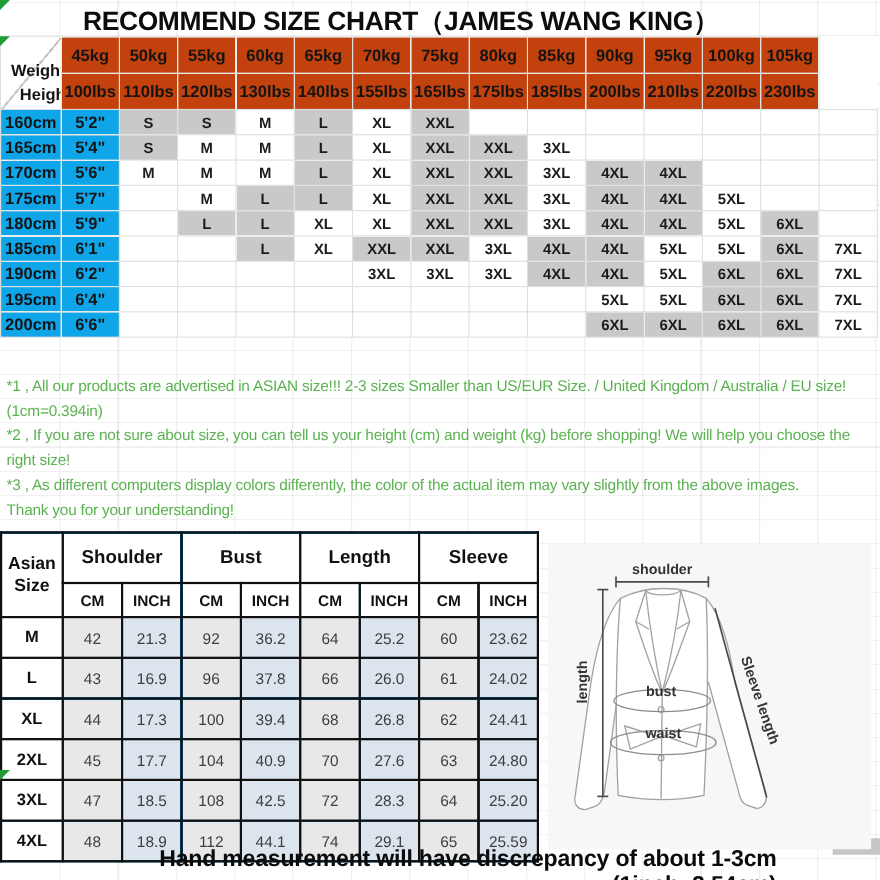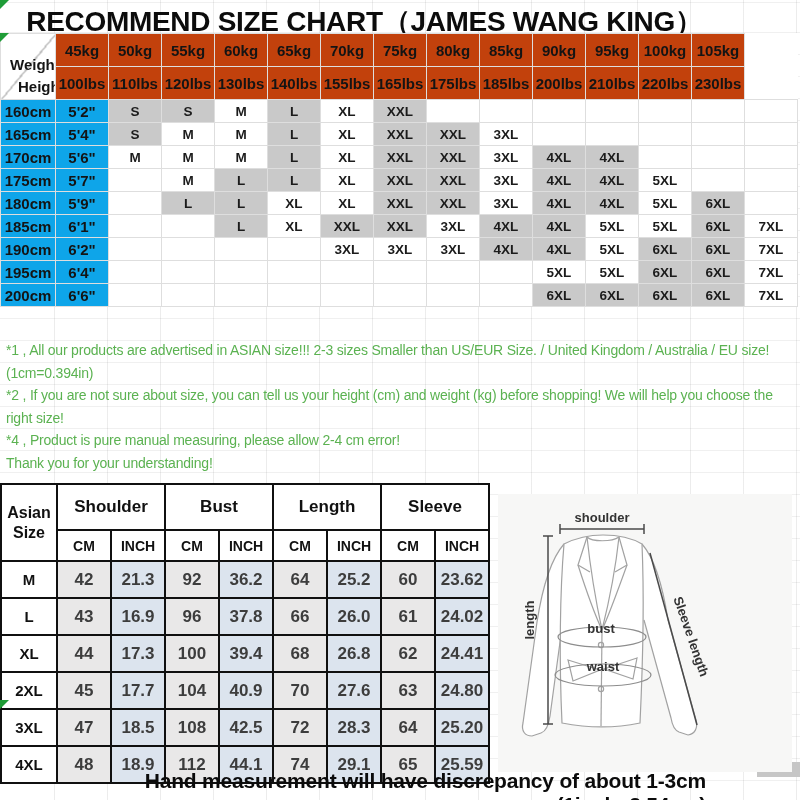--- a/index.html
+++ b/index.html
@@ -11,21 +11,21 @@
     background-image:
       repeating-linear-gradient(to right, transparent 0 52px, rgba(110,110,110,.13) 52px 53px),
       repeating-linear-gradient(to bottom, transparent 0 21px, rgba(110,110,110,.10) 21px 22px);
     background-position:2px 11px;}
 
   .tri{position:absolute;width:0;height:0;z-index:5;
        border-top:9px solid #1f9c37;border-right:9px solid transparent;}
   #tri1{left:0;top:0;}#tri2{left:0;top:33px;}#tri3{left:0;top:700px;}
 
   #page-title{position:absolute;top:3px;left:0;width:729px;margin:0;z-index:2;
-    text-align:center;font-size:28px;font-weight:bold;letter-spacing:-0.3px;color:#0c0c0c;}
+    text-align:center;font-size:24px;font-weight:bold;letter-spacing:-0.3px;color:#0c0c0c;}
 
   
   #size-chart-table{position:absolute;top:33px;left:0;width:797px;z-index:2;
     border-collapse:collapse;table-layout:fixed;background:#fff;}
   #size-chart-table th,#size-chart-table td{border:1px solid #dedede;padding:0;
     text-align:center;vertical-align:middle;font-weight:bold;overflow:hidden;}
   .c-h1{width:55px;}.c-h2{width:53px;}.c-w{width:53px;}
   .kg,.lbs{height:32px;font-size:15px;color:#141414;background:#c2410c;}
   #lbs-row th{border-top:1px dotted #c2c2c2;}
   .hc,.hf{font-size:15px;color:#141414;background:#0ea5e9;height:22px;}
@@ -44,21 +44,21 @@
   
   #measure-table{position:absolute;top:483px;left:0;z-index:2;
     border-collapse:collapse;table-layout:fixed;background:#0369a1;}
   #measure-table th,#measure-table td{border:2px solid #101010;padding:0;
     text-align:center;vertical-align:middle;overflow:hidden;}
   .mc0{width:56px;}.mc{width:54px;}
   .mcorner{font-size:16px;font-weight:bold;background:#fff;line-height:20px;}
   .grp{height:44px;font-size:17px;font-weight:bold;background:#fff;}
   .unit{height:29px;font-size:14px;font-weight:bold;background:#fff;}
   .msize{height:35px;font-size:15px;font-weight:bold;background:#fff;}
-  .cm,.inch{height:35px;font-size:17px;font-weight:bold;color:#3d3d3d;}
+  .cm,.inch{height:35px;font-size:14px;font-weight:normal;color:#3d3d3d;}
   .cm{background:#e9e8e8;}
   .inch{background:#dce4ee;}
 
   
   #diagram{position:absolute;left:490px;top:480px;width:310px;height:300px;z-index:2;}
   #diagram text{font-family:"Liberation Sans",sans-serif;font-size:13px;font-weight:bold;fill:#333;}
 
   
   #footer-note{position:absolute;top:769px;left:0;width:736px;z-index:2;
     text-align:right;padding-right:30px;box-sizing:border-box;
@@ -274,21 +274,21 @@
         <td class="size" style="background: rgb(201, 201, 201);">6XL</td>
         <td class="size" style="background: rgb(201, 201, 201);">6XL</td>
         <td class="size">7XL</td>
       </tr>
     </tbody>
 </table>
 
 <div id="notes">
     <div>*1 , All our products are advertised in ASIAN size!!! 2-3 sizes Smaller than US/EUR Size. / United Kingdom / Australia / EU size! (1cm=0.394in)</div>
     <div>*2 , If you are not sure about size, you can tell us your height (cm) and weight (kg) before shopping! We will help you choose the right size!</div>
-    <div>*4 , Product is pure manual measuring, please allow 2-4 cm error!</div>
+    <div>*3 , As different computers display colors differently, the color of the actual item may vary slightly from the above images.</div>
     <div>Thank you for your understanding!</div>
   </div>
 
 <table id="measure-table">
   <colgroup>
       <col class="mc0">
       <col span="8" class="mc">
     </colgroup>
   <thead>
     <tr id="group-row">

